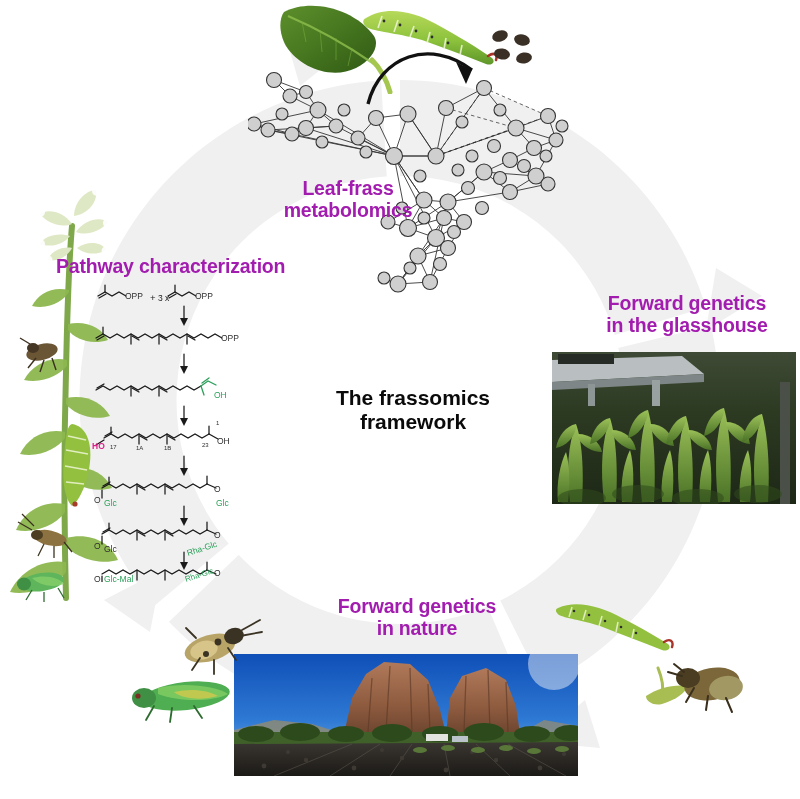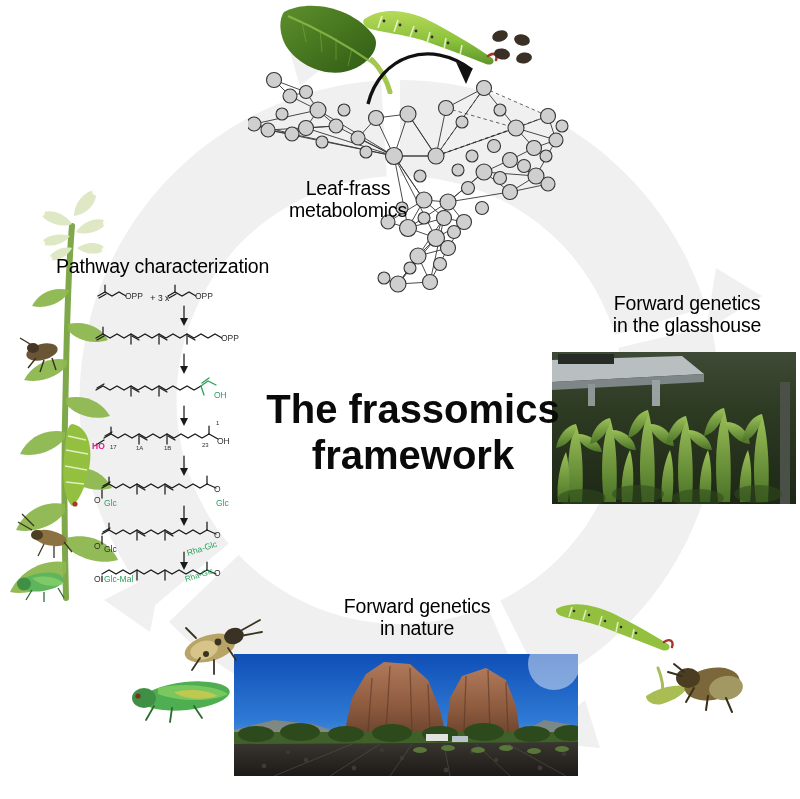--- a/index.html
+++ b/index.html
@@ -5,28 +5,28 @@
 <style>
   html,body{margin:0;padding:0;background:#fff;}
   body{width:800px;height:799px;position:relative;overflow:hidden;
        font-family:"Liberation Sans","DejaVu Sans",sans-serif;}
   #stage{position:absolute;inset:0;width:800px;height:799px;background:#ffffff;}
 
   
   .ring-layer{position:absolute;left:0;top:0;width:800px;height:799px;}
 
   
-  .lbl{position:absolute;font-weight:normal;color:#000000;line-height:1.12;
+  .lbl{position:absolute;font-weight:bold;color:#a21caf;line-height:1.12;
        letter-spacing:-0.2px;white-space:pre-line;}
   .lbl-leaffrass{left:268px;top:178px;width:160px;text-align:center;font-size:19.5px;}
   .lbl-pathway{left:56px;top:256px;width:282px;text-align:left;font-size:19.5px;}
   .lbl-glass{left:578px;top:293px;width:218px;text-align:center;font-size:19.5px;}
   .lbl-nature{left:318px;top:596px;width:198px;text-align:center;font-size:19.5px;}
   .title-center{position:absolute;left:258px;top:386px;width:310px;text-align:center;
-       font-size:40px;font-weight:bold;color:#0a0a0a;line-height:1.16;white-space:pre-line;}
+       font-size:21px;font-weight:bold;color:#0a0a0a;line-height:1.16;white-space:pre-line;}
 
   
   .photo{position:absolute;overflow:hidden;}
   .ph-glass{left:552px;top:352px;width:244px;height:152px;}
   .ph-field{left:234px;top:654px;width:344px;height:122px;}
 
   
   .chem{position:absolute;left:92px;top:282px;width:190px;height:300px;}
 
   

